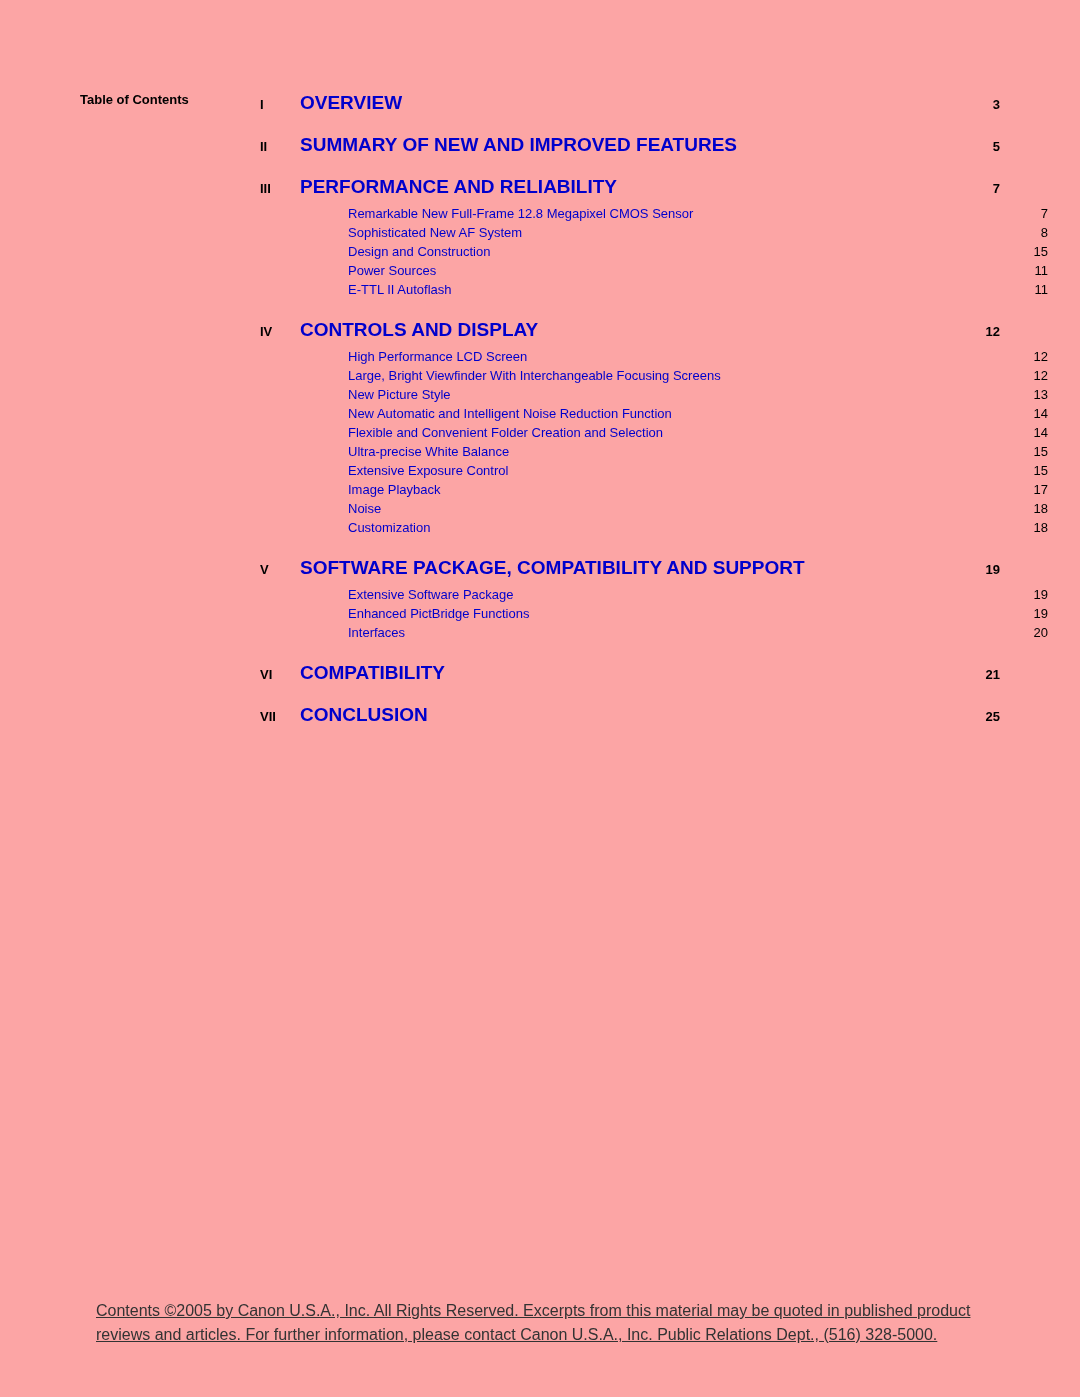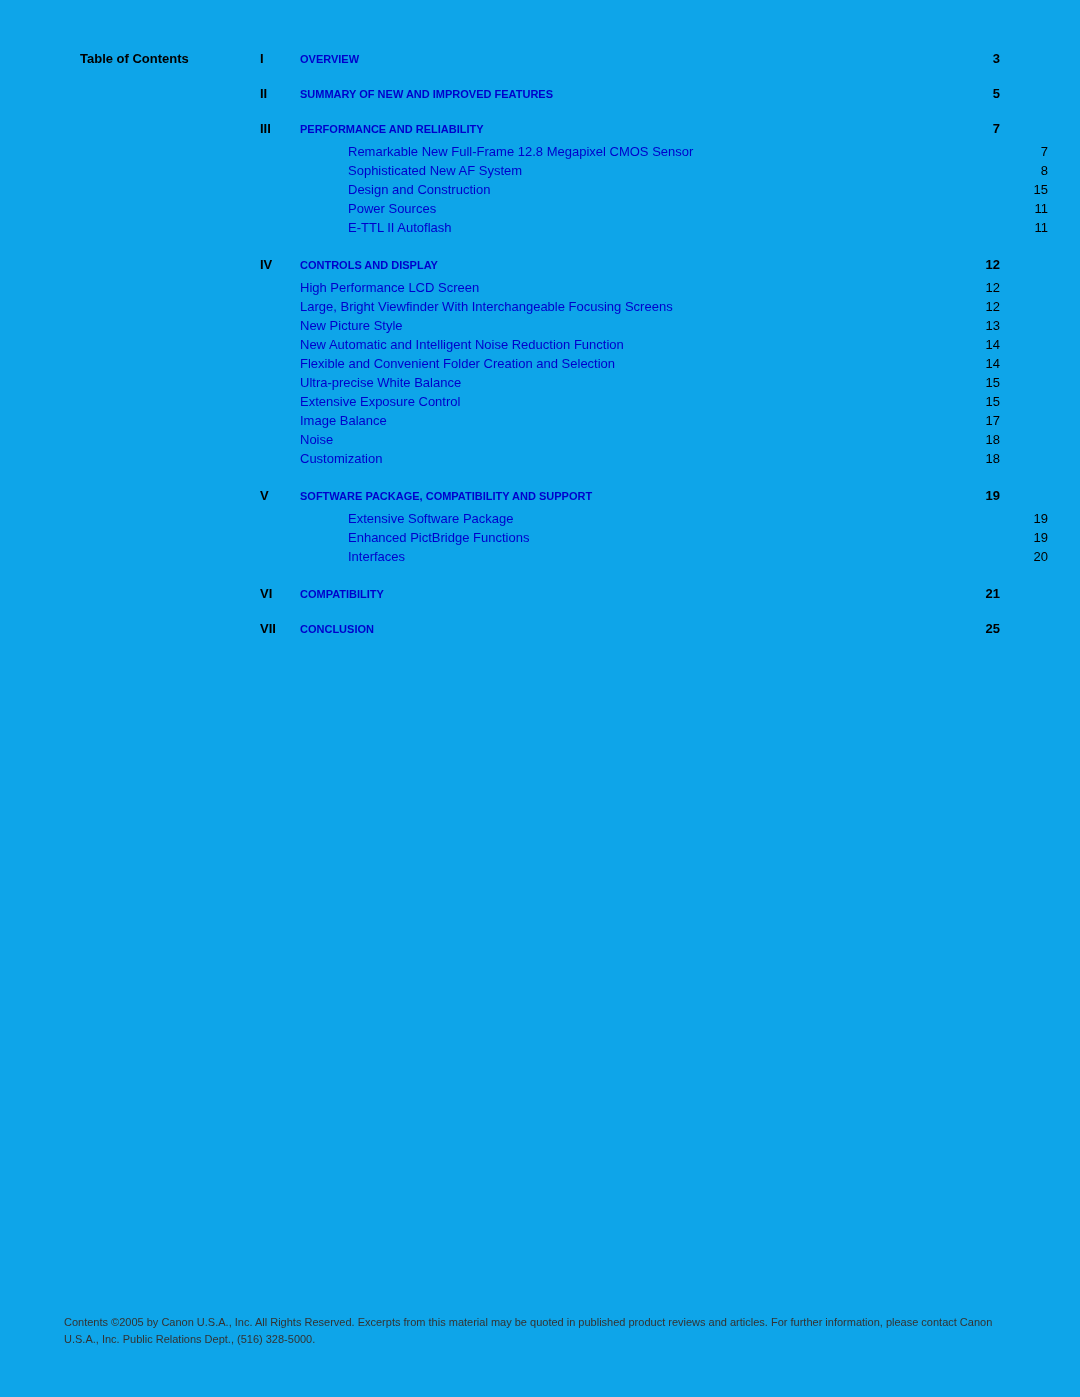--- a/index.html
+++ b/index.html
@@ -14,22 +14,22 @@
       font-size: 13px;
       color: #000000;
       width: 1080px;
       min-height: 1397px;
       position: relative;
     }
 
     .page {
       width: 1080px;
       min-height: 1397px;
-      background: #0ea5e9;
-      padding: 51px 80px 60px 80px;
+      background: #fca5a5;
+      padding: 92px 80px 60px 80px;
       position: relative;
     }
 
     .toc-label {
       font-size: 13px;
       font-weight: bold;
       color: #000000;
       width: 180px;
       flex-shrink: 0;
     }
@@ -101,33 +101,34 @@
     }
 
     .roman-num {
       font-size: 13px;
       font-weight: bold;
       color: #000000;
       width: 32px;
     }
 
     .section-heading {
-      font-size: 11px;
+      font-size: 19px;
       font-weight: bold;
       color: #0000cc;
     }
 
     .footer {
       position: absolute;
       bottom: 50px;
-      left: 64px;
+      left: 96px;
       right: 80px;
-      font-size: 11px;
+      font-size: 16px;
       color: #333333;
       line-height: 1.5;
+      text-decoration: underline;
     }
   </style>
 </head>
 <body>
 
 <div class="page">
   <div class="toc-row-wrapper">
     <div class="toc-label">Table of Contents</div>
     <div class="content-area" id="toc-content">
 
@@ -181,21 +182,21 @@
           </div>
         </div>
         <div class="numbered-section">
           <div class="numbered-section-header">
             <div class="num-section-left">
               <span class="roman-num">IV</span>
               <span class="section-heading">CONTROLS AND DISPLAY</span>
             </div>
             <span class="section-page">12</span>
           </div>
-          <div class="sub-items" style="padding-left: 40px; align-items: flex-end;">
+          <div class="sub-items" style="padding-left: 40px;">
             <div class="sub-item-row">
               <span class="sub-item-title">High Performance LCD Screen</span>
               <span class="sub-item-page">12</span>
             </div>
             <div class="sub-item-row">
               <span class="sub-item-title">Large, Bright Viewfinder With Interchangeable Focusing Screens</span>
               <span class="sub-item-page">12</span>
             </div>
             <div class="sub-item-row">
               <span class="sub-item-title">New Picture Style</span>
@@ -211,21 +212,21 @@
             </div>
             <div class="sub-item-row">
               <span class="sub-item-title">Ultra-precise White Balance</span>
               <span class="sub-item-page">15</span>
             </div>
             <div class="sub-item-row">
               <span class="sub-item-title">Extensive Exposure Control</span>
               <span class="sub-item-page">15</span>
             </div>
             <div class="sub-item-row">
-              <span class="sub-item-title">Image Balance</span>
+              <span class="sub-item-title">Image Playback</span>
               <span class="sub-item-page">17</span>
             </div>
             <div class="sub-item-row">
               <span class="sub-item-title">Noise</span>
               <span class="sub-item-page">18</span>
             </div>
             <div class="sub-item-row">
               <span class="sub-item-title">Customization</span>
               <span class="sub-item-page">18</span>
             </div>

